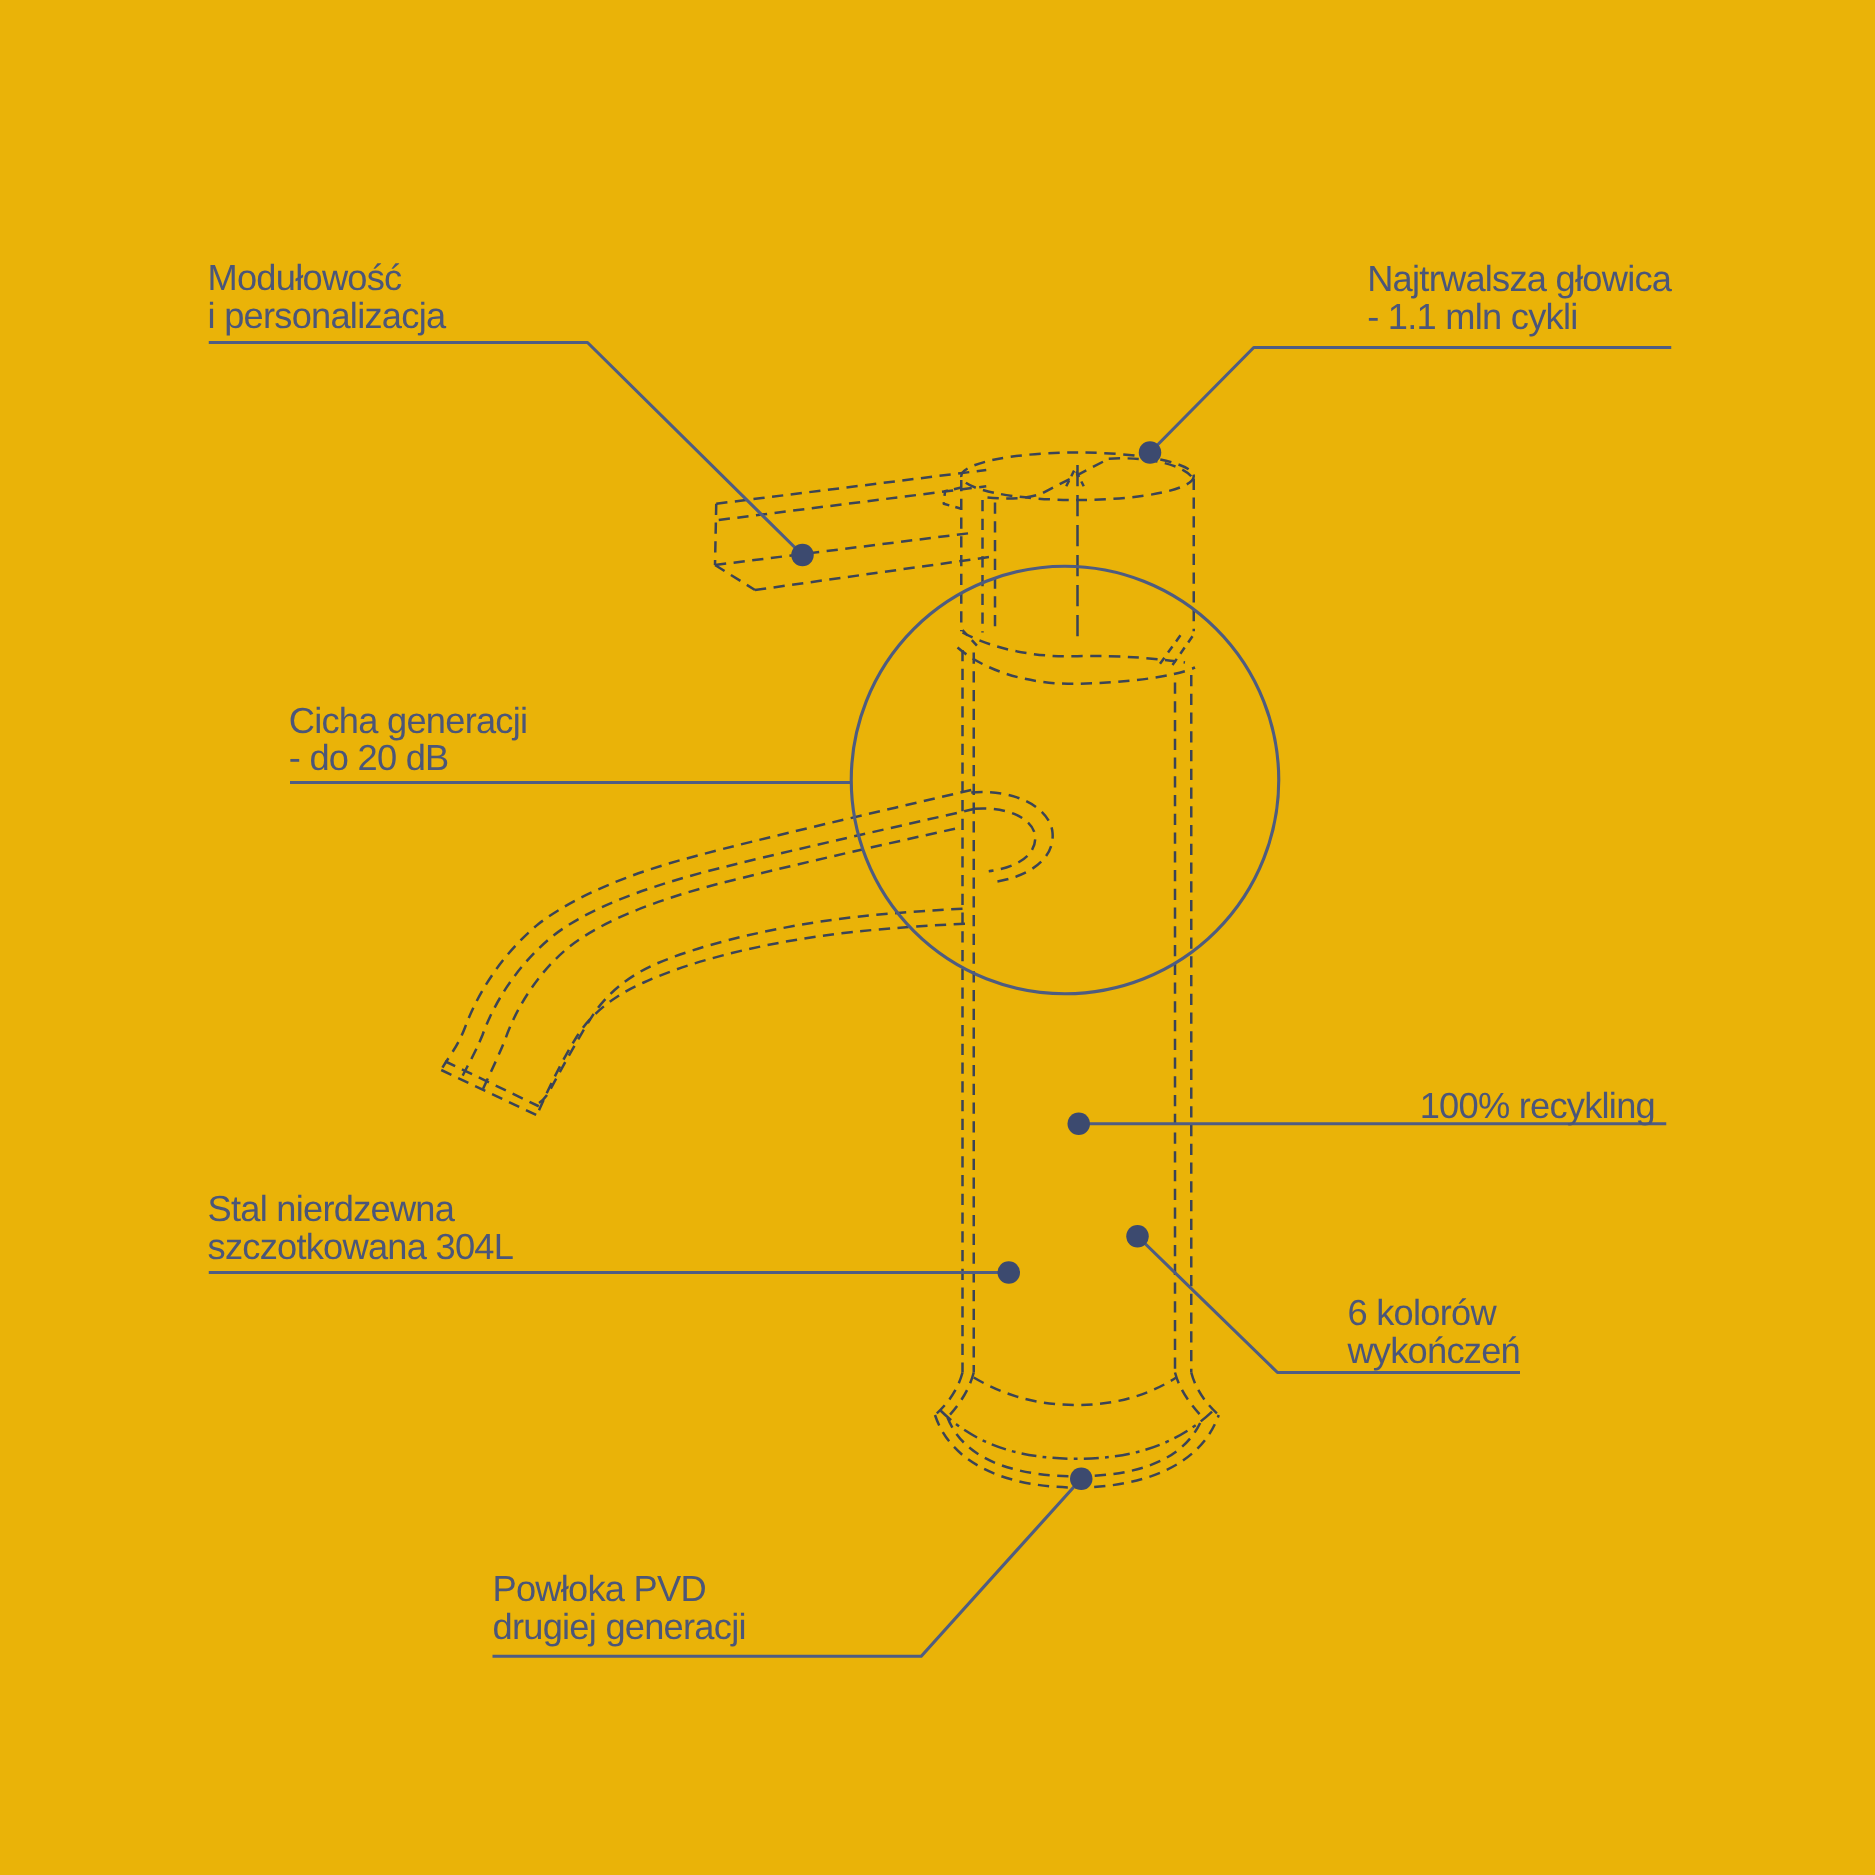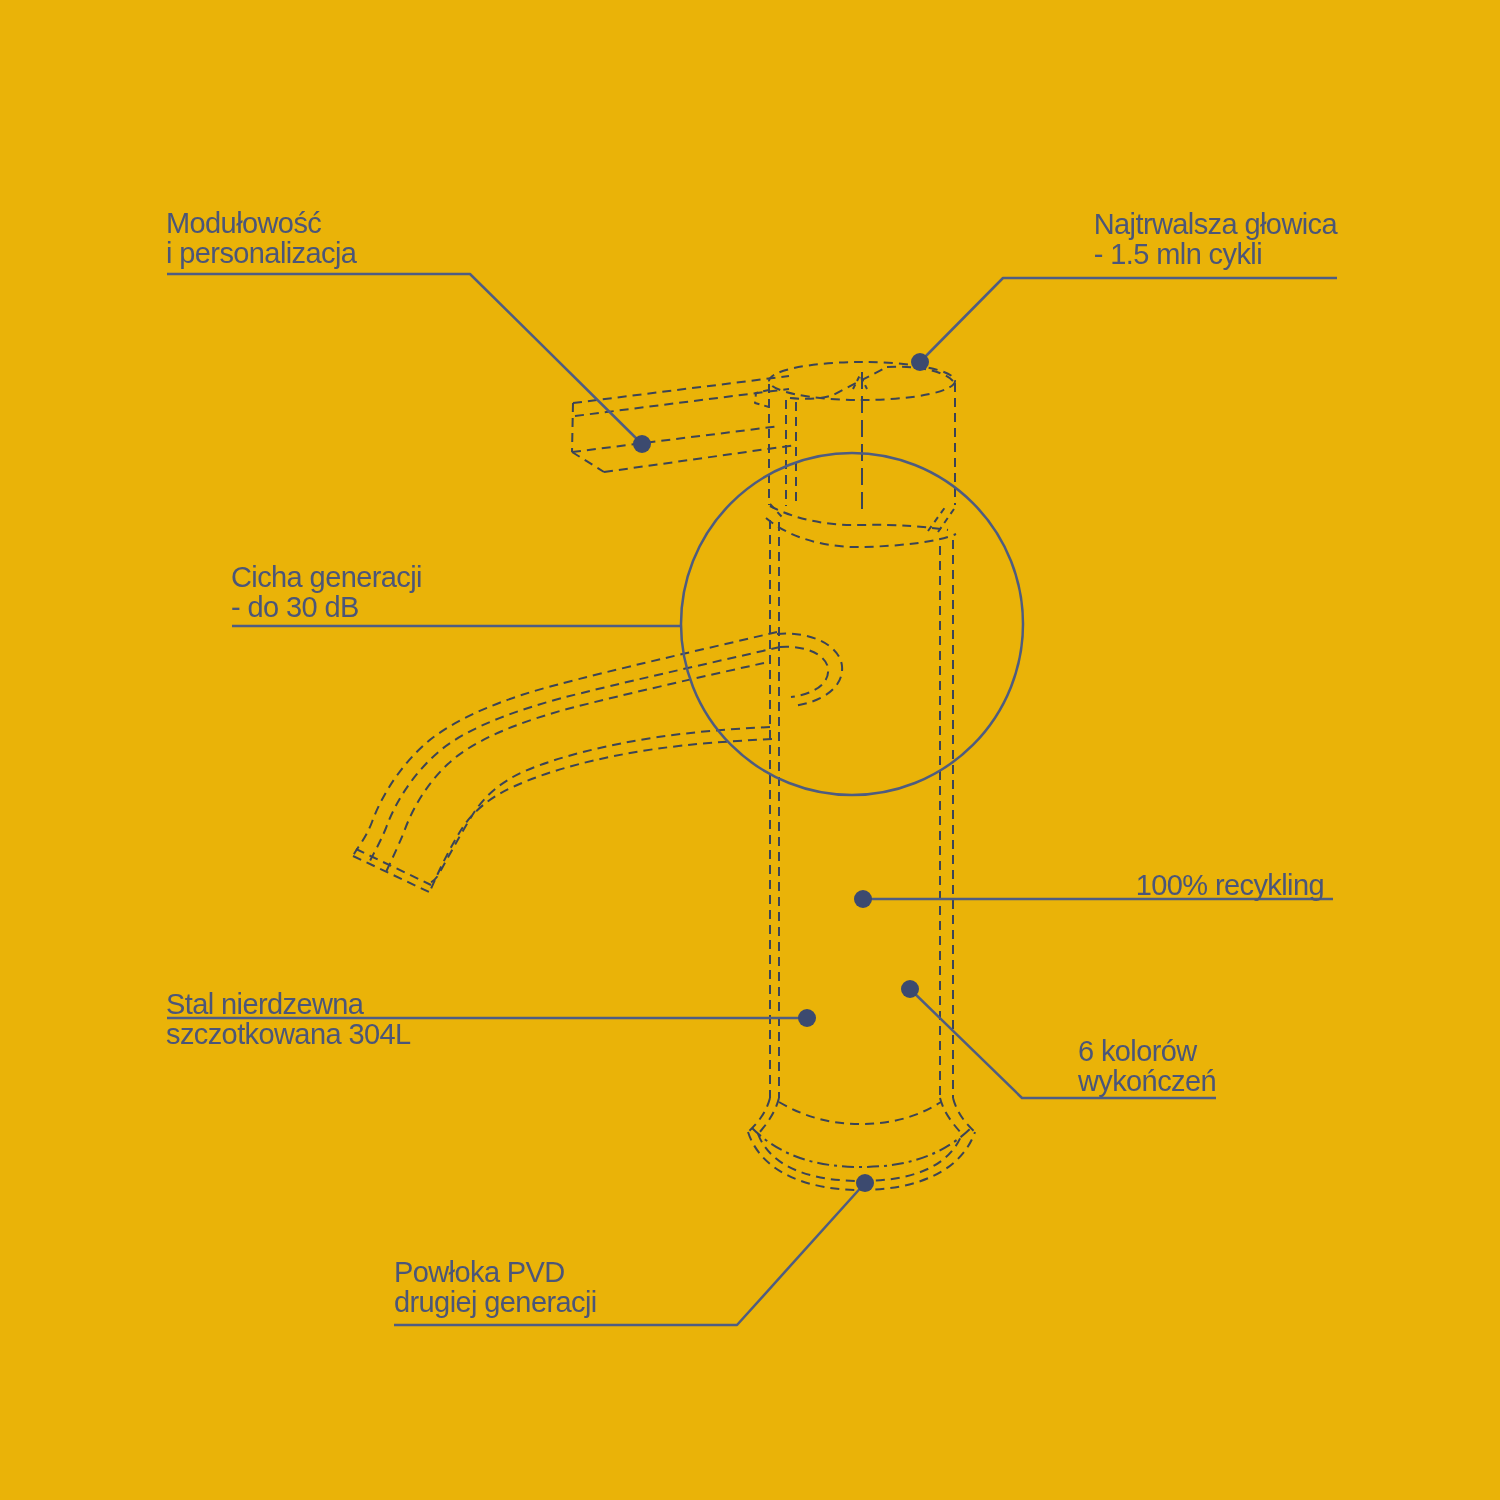--- a/index.html
+++ b/index.html
@@ -137,33 +137,33 @@
     </g>
   </svg>
 
   <div class="label" style="left:166px; top:208px;">
     <span>Modułowość</span>
     <span>i personalizacja</span>
   </div>
 
   <div class="label align-right" style="right:163px; top:209px;">
     <span>Najtrwalsza głowica</span>
-    <span>- 1.5 mln cykli</span>
+    <span>- 1.1 mln cykli</span>
   </div>
 
   <div class="label" style="left:231px; top:562px;">
     <span>Cicha generacji</span>
-    <span>- do 30 dB</span>
+    <span>- do 20 dB</span>
   </div>
 
   <div class="label align-right" style="right:176px; top:855px;margin-top:15px;">
     <span>100% recykling</span>
   </div>
 
-  <div class="label" style="left:166px; top:953px;margin-top:36px;">
+  <div class="label" style="left:166px; top:953px;">
     <span>Stal nierdzewna</span>
     <span>szczotkowana 304L</span>
   </div>
 
   <div class="label align-right" style="right:284px; top:1036px;">
     <span>6 kolorów</span>
     <span>wykończeń</span>
   </div>
 
   <div class="label" style="left:394px; top:1257px;">

